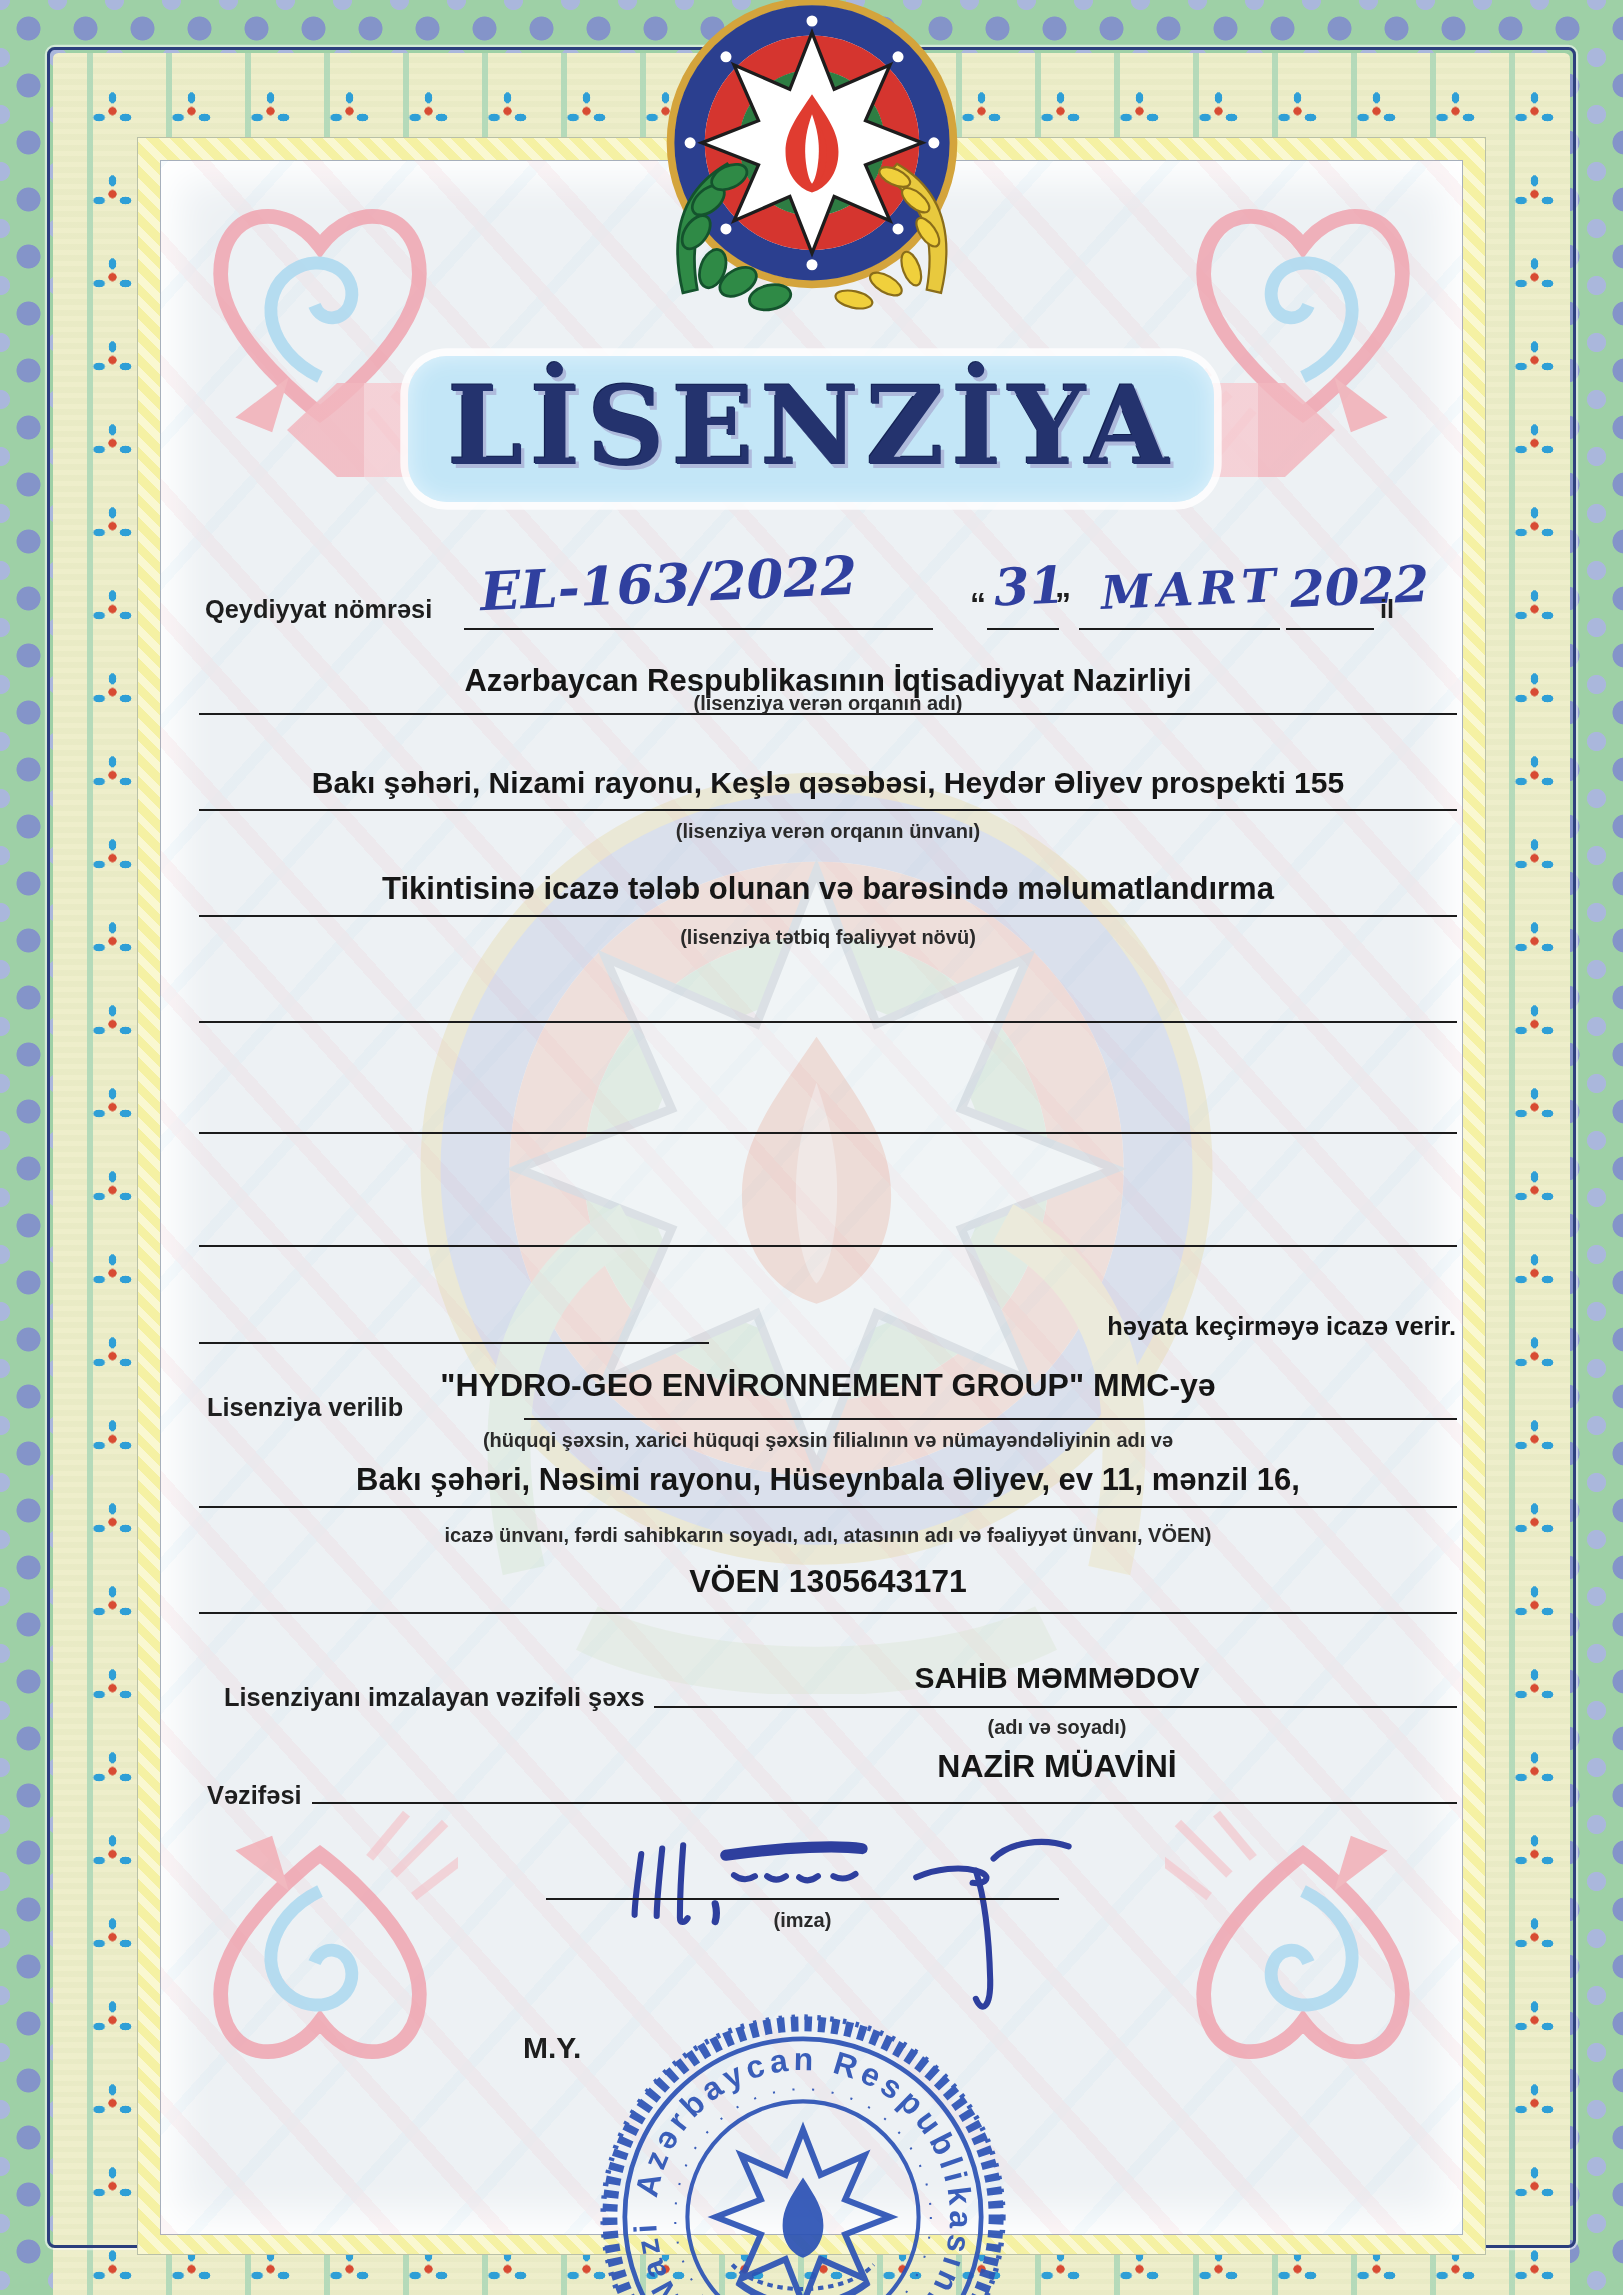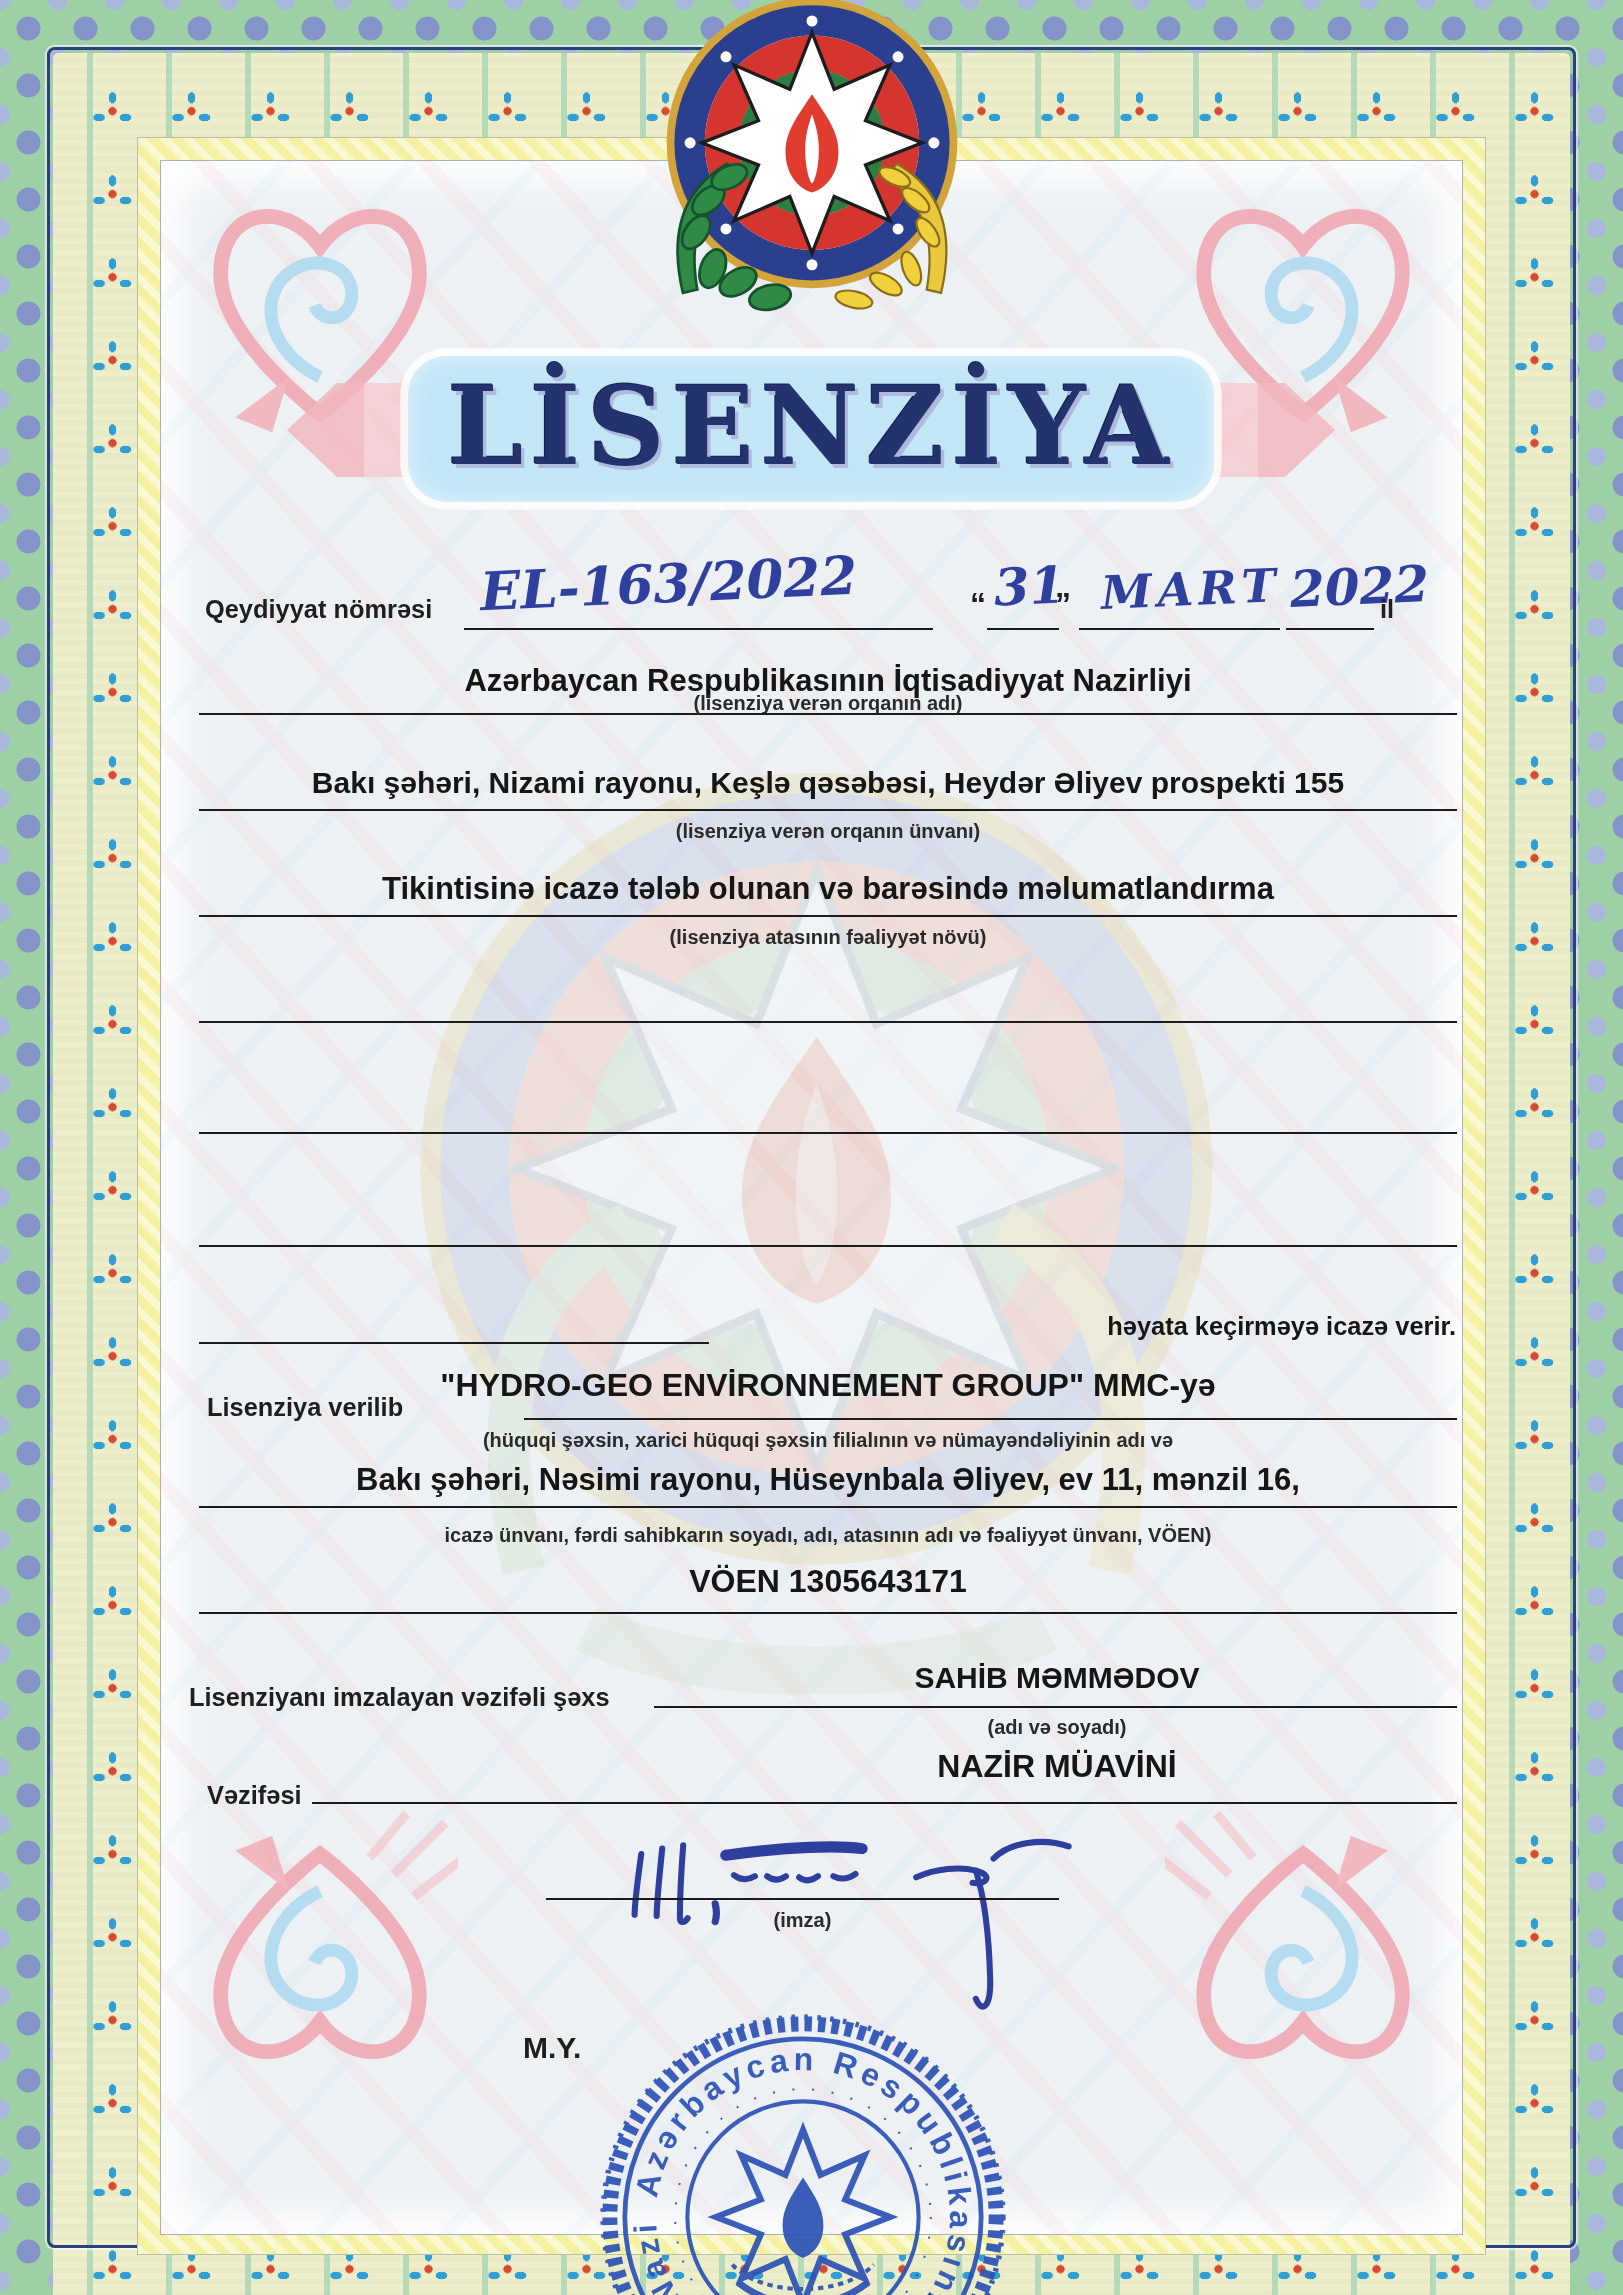--- a/index.html
+++ b/index.html
@@ -181,39 +181,39 @@
 
   <div class="big" style="top:663px">Azərbaycan Respublikasının İqtisadiyyat Nazirliyi</div>
   <div class="ln" style="left:199px;width:1258px;top:713px"></div>
   <div class="cap" style="top:692px">(lisenziya verən orqanın adı)</div>
   <div class="big" style="top:766px;font-size:30px">Bakı şəhəri, Nizami rayonu, Keşlə qəsəbəsi, Heydər Əliyev prospekti 155</div>
   <div class="ln" style="left:199px;width:1258px;top:809px"></div>
   <div class="cap" style="top:820px">(lisenziya verən orqanın ünvanı)</div>
 
   <div class="big" style="top:871px">Tikintisinə icazə tələb olunan və barəsində məlumatlandırma</div>
   <div class="ln" style="left:199px;width:1258px;top:915px"></div>
-  <div class="cap" style="top:926px">(lisenziya atasının fəaliyyət növü)</div>
+  <div class="cap" style="top:926px">(lisenziya tətbiq fəaliyyət növü)</div>
   <div class="ln" style="left:199px;width:1258px;top:1021px"></div>
   <div class="ln" style="left:199px;width:1258px;top:1132px"></div>
   <div class="ln" style="left:199px;width:1258px;top:1245px"></div>
   <div class="ln" style="left:199px;width:510px;top:1342px"></div>
   <div class="grant" style="top:1312px">həyata keçirməyə icazə verir.</div>
 
   <div class="big" style="top:1367px;font-size:32px">"HYDRO-GEO ENVİRONNEMENT GROUP" MMC-yə</div>
   <div class="lbl" style="left:207px;top:1393px">Lisenziya verilib</div>
   <div class="ln" style="left:524px;width:933px;top:1418px"></div>
   <div class="cap" style="top:1429px">(hüquqi şəxsin, xarici hüquqi şəxsin filialının və nümayəndəliyinin adı və</div>
   <div class="big" style="top:1462px;font-size:31px">Bakı şəhəri, Nəsimi rayonu, Hüseynbala Əliyev, ev 11, mənzil 16,</div>
   <div class="ln" style="left:199px;width:1258px;top:1506px"></div>
   <div class="cap" style="top:1524px">icazə ünvanı, fərdi sahibkarın soyadı, adı, atasının adı və fəaliyyət ünvanı, VÖEN)</div>
   <div class="big" style="top:1563px;font-size:32px">VÖEN 1305643171</div>
   <div class="ln" style="left:199px;width:1258px;top:1612px"></div>
 
   <div class="big" style="left:657px;width:800px;top:1661px;font-size:30px">SAHİB MƏMMƏDOV</div>
-  <div class="lbl" style="left:189px;top:1683px">Lisenziyanı imzalayan vəzifəli şəxs</div>
+  <div class="lbl" style="left:224px;top:1683px">Lisenziyanı imzalayan vəzifəli şəxs</div>
   <div class="ln" style="left:654px;width:803px;top:1706px"></div>
   <div class="cap" style="left:657px;width:800px;top:1716px">(adı və soyadı)</div>
   <div class="big" style="left:657px;width:800px;top:1748px;font-size:32px">NAZİR MÜAVİNİ</div>
   <div class="lbl" style="left:207px;top:1781px">Vəzifəsi</div>
   <div class="ln" style="left:312px;width:1145px;top:1802px"></div>
 
   <svg style="position:absolute;left:607px;top:1832px" width="508" height="232" viewBox="0 0 920 420">
     <g fill="none" stroke="#2e3f9e" stroke-width="11" stroke-linecap="round">
       <path d="M62,40 C56,85 50,125 50,150 M100,30 C95,80 90,125 90,152 M138,24 C134,76 132,122 132,155 C132,165 140,166 146,156"></path>
       <path d="M196,130 C199,142 199,152 196,162" stroke-width="13"></path>

